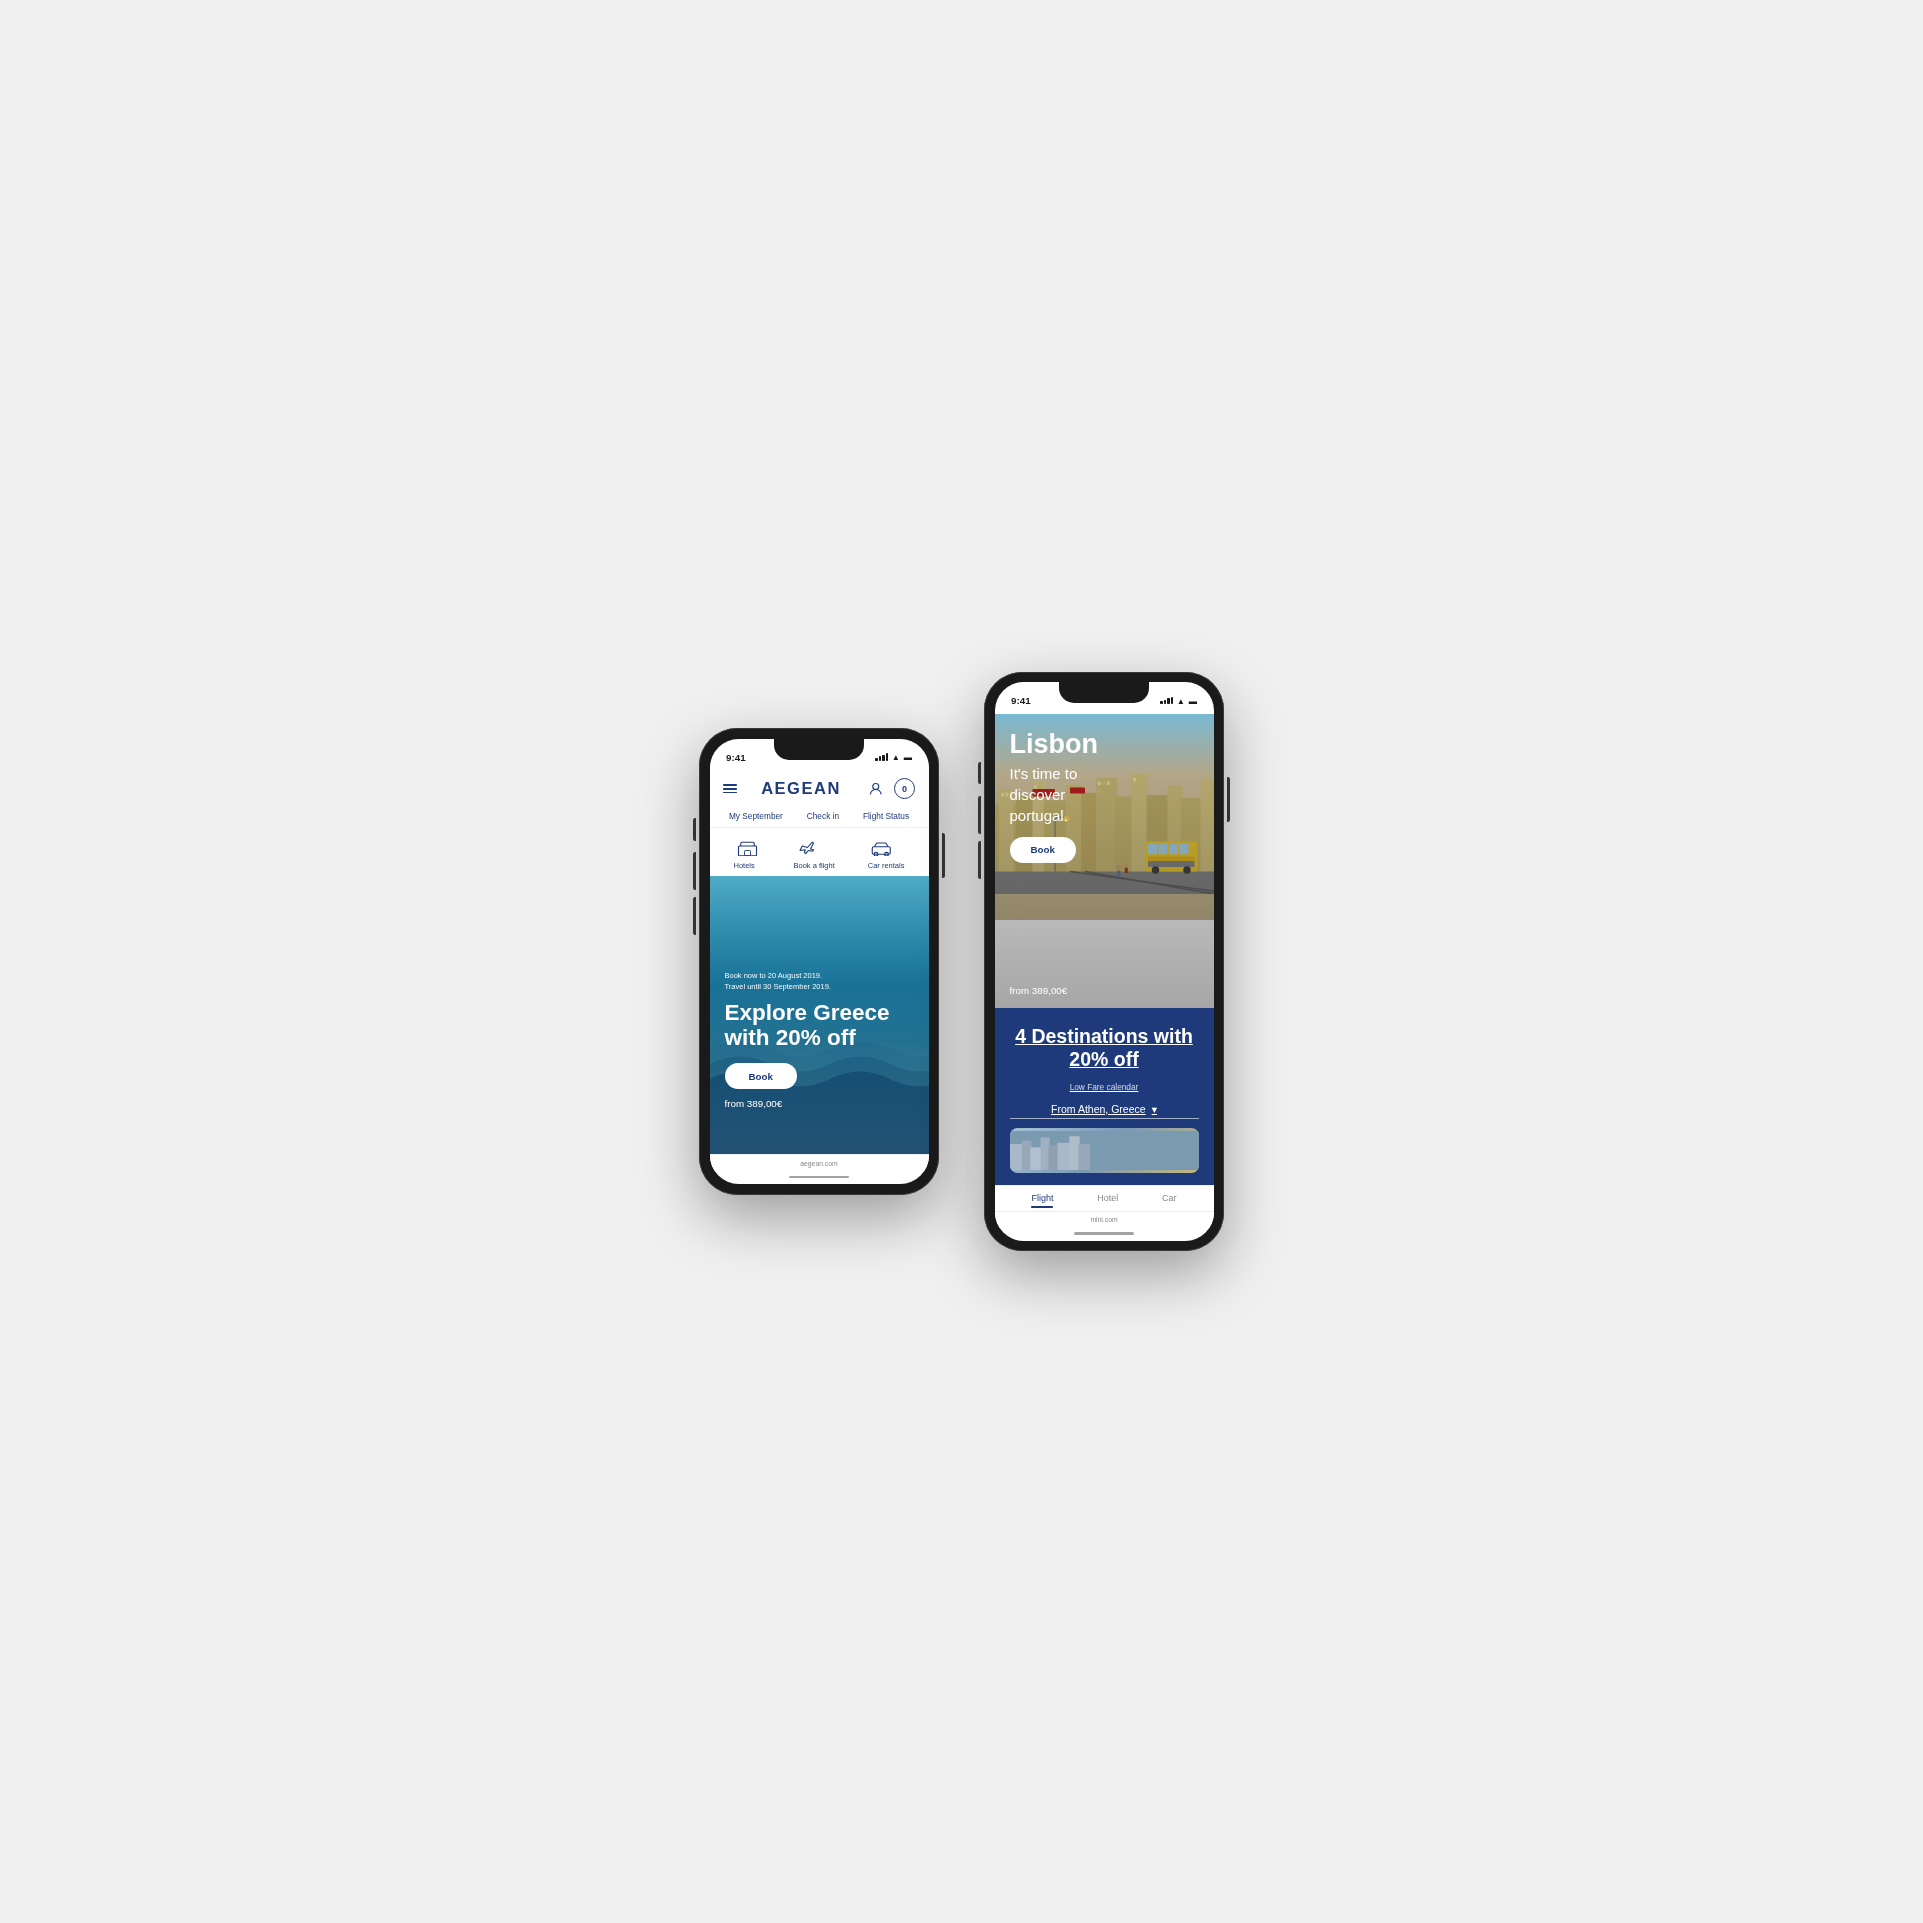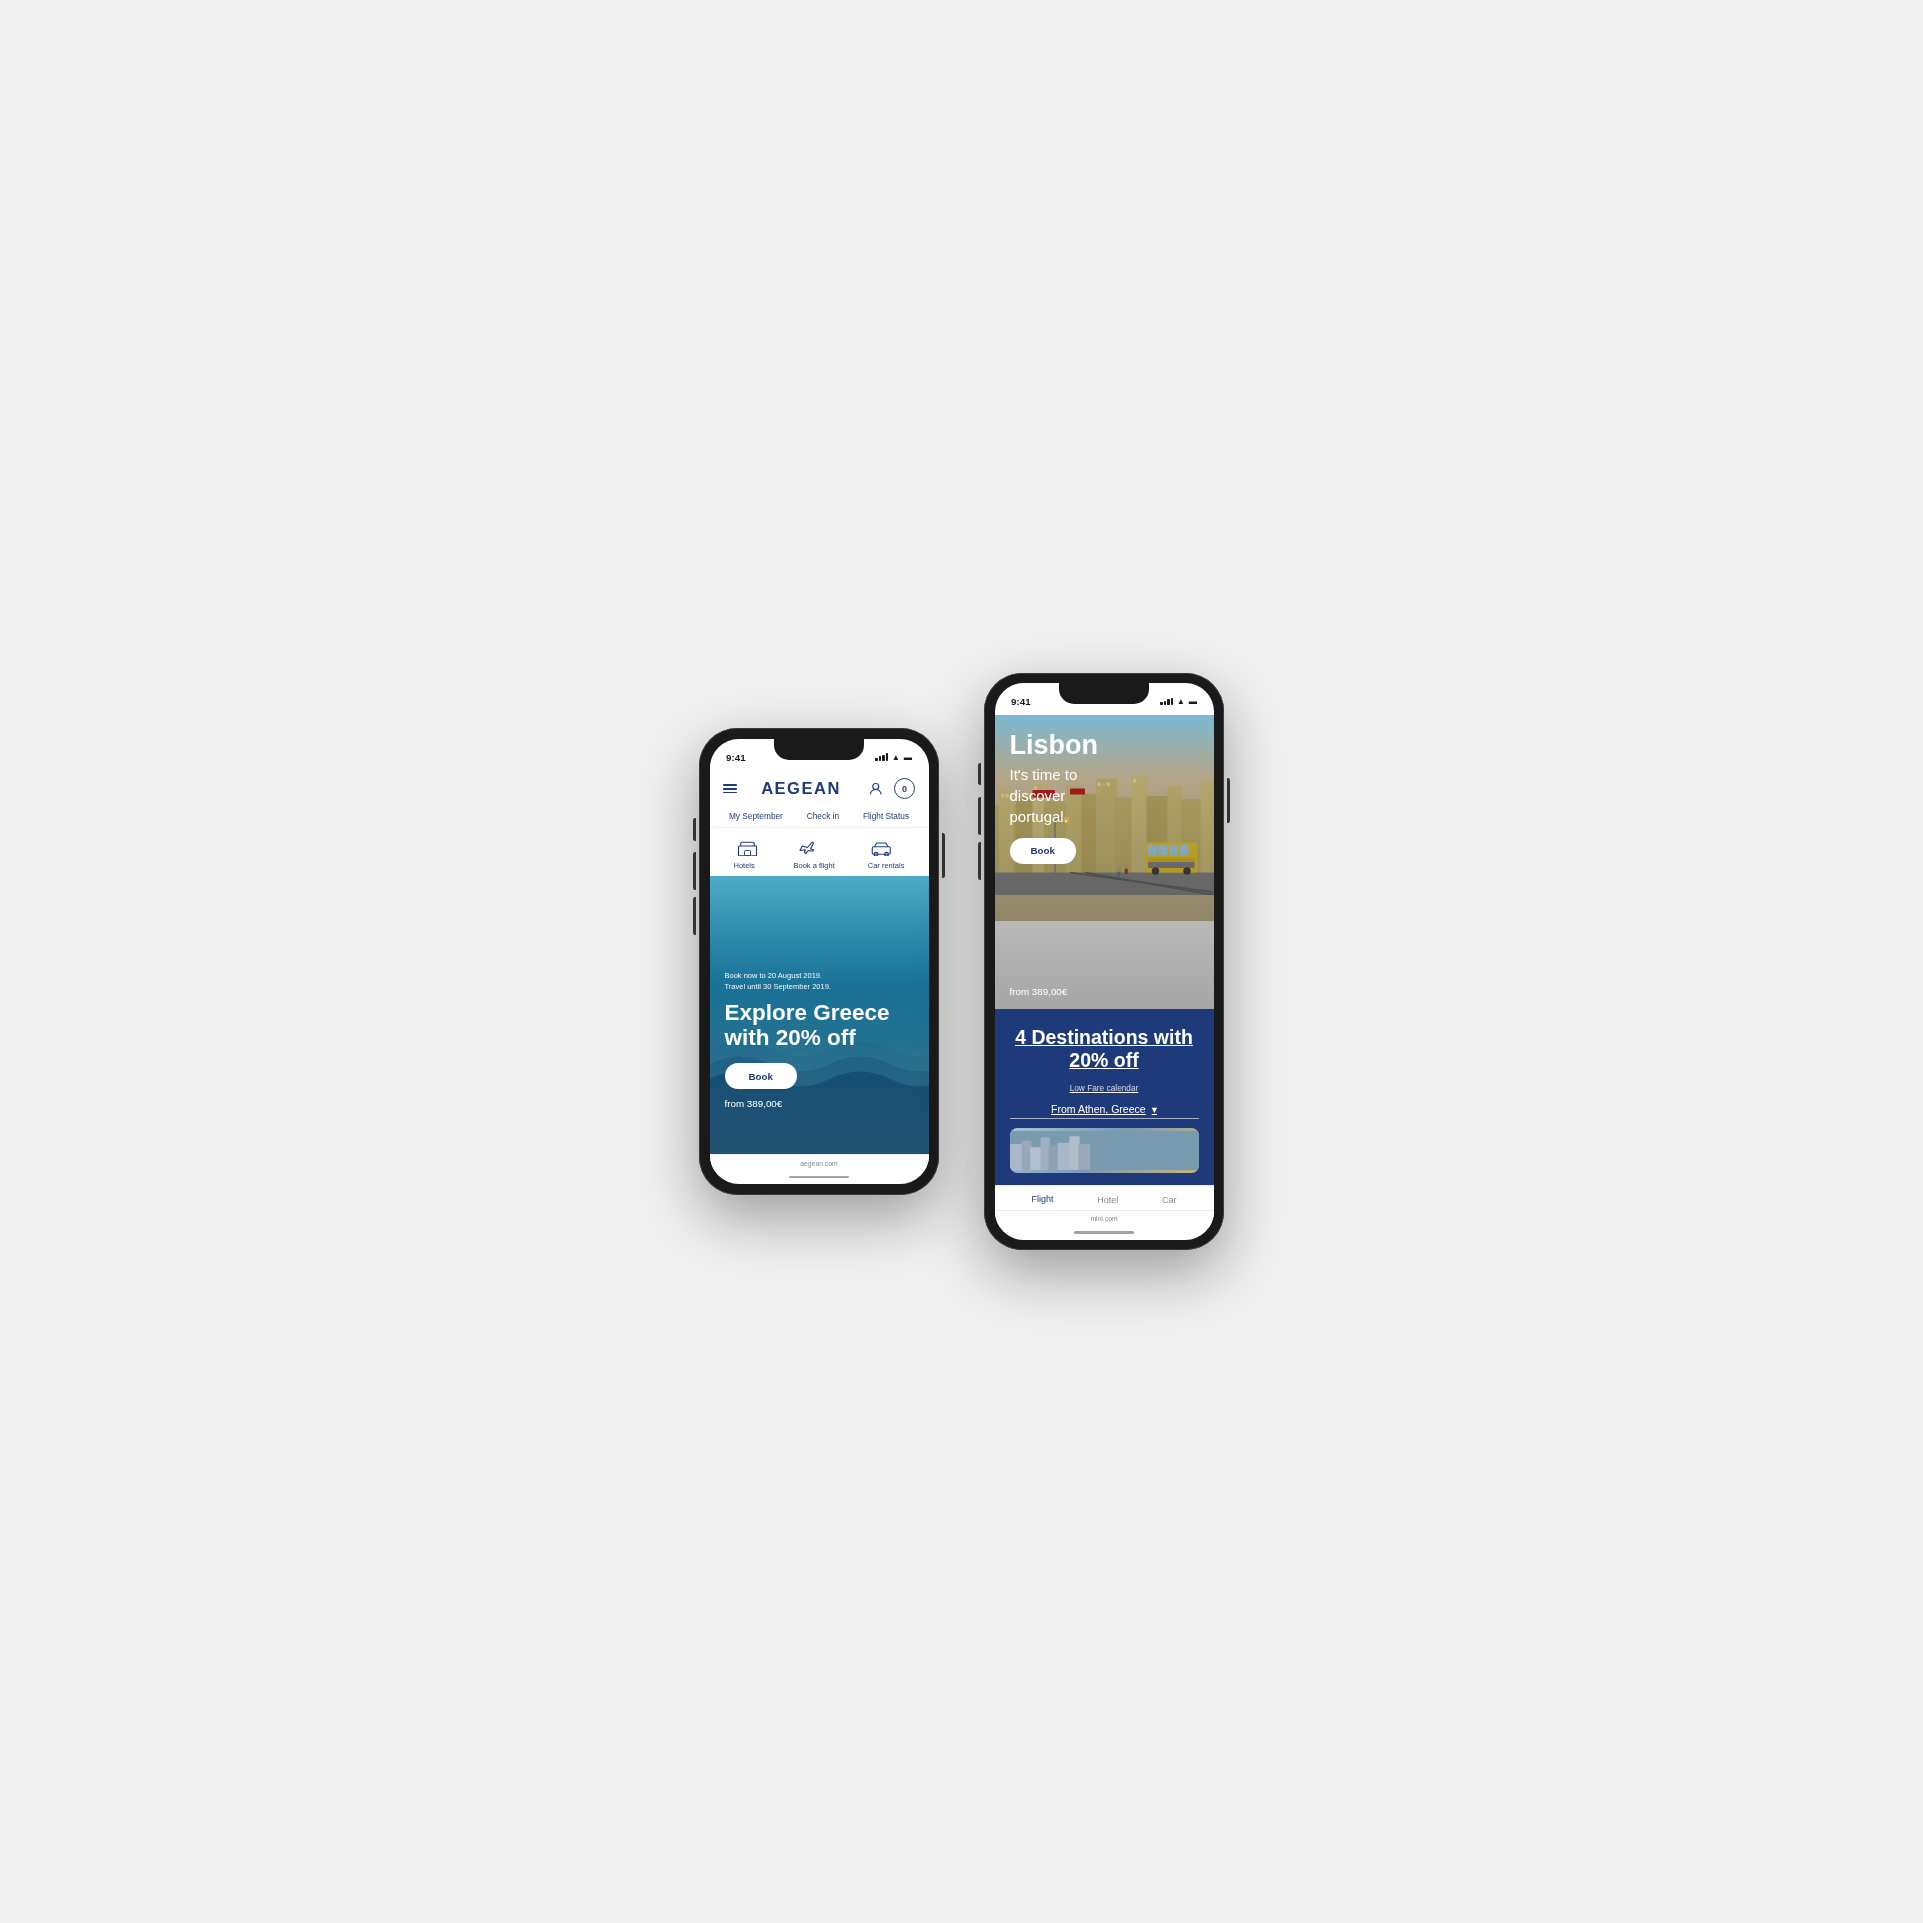--- a/index.html
+++ b/index.html
@@ -288,21 +288,21 @@
     
     .tab-bar {
       background: white;
       display: flex;
       justify-content: space-around;
       padding: 6px 15px 1.5px;
       border-top: 0.8px solid #eee;
     }
     .tab-item {
       display: flex;
-      flex-direction: row;
+      flex-direction: column;
       align-items: center;
       cursor: pointer;
       padding: 1.5px 10.5px;
     }
     .tab-label {
       font-size: 9px;
       color: #1e3a7a;
       font-weight: 500;
       padding-bottom: 3px;
     }

